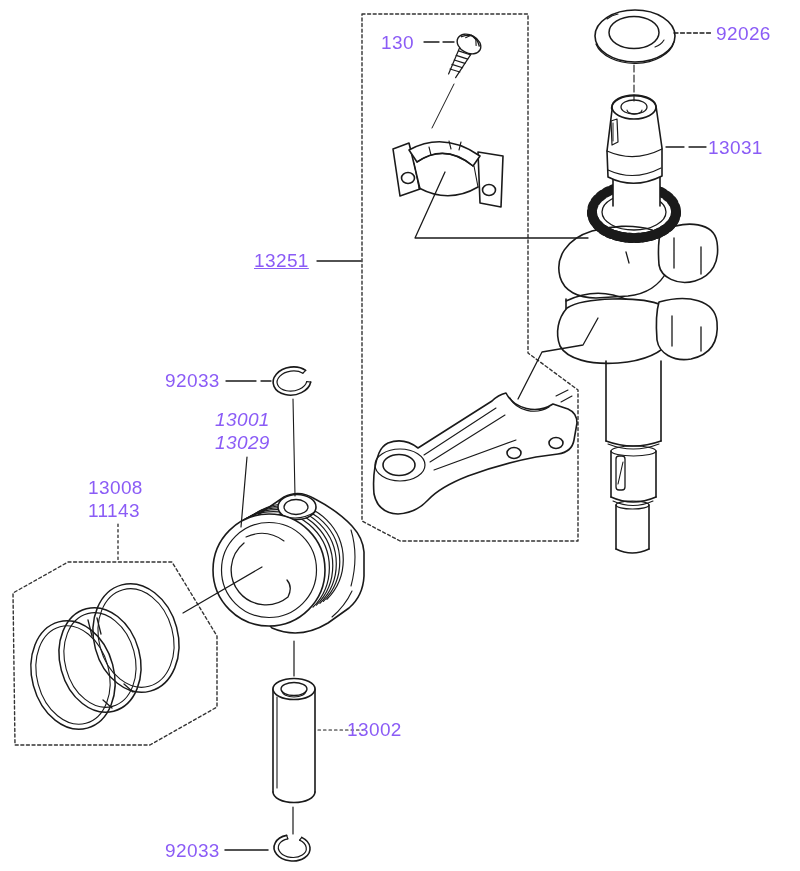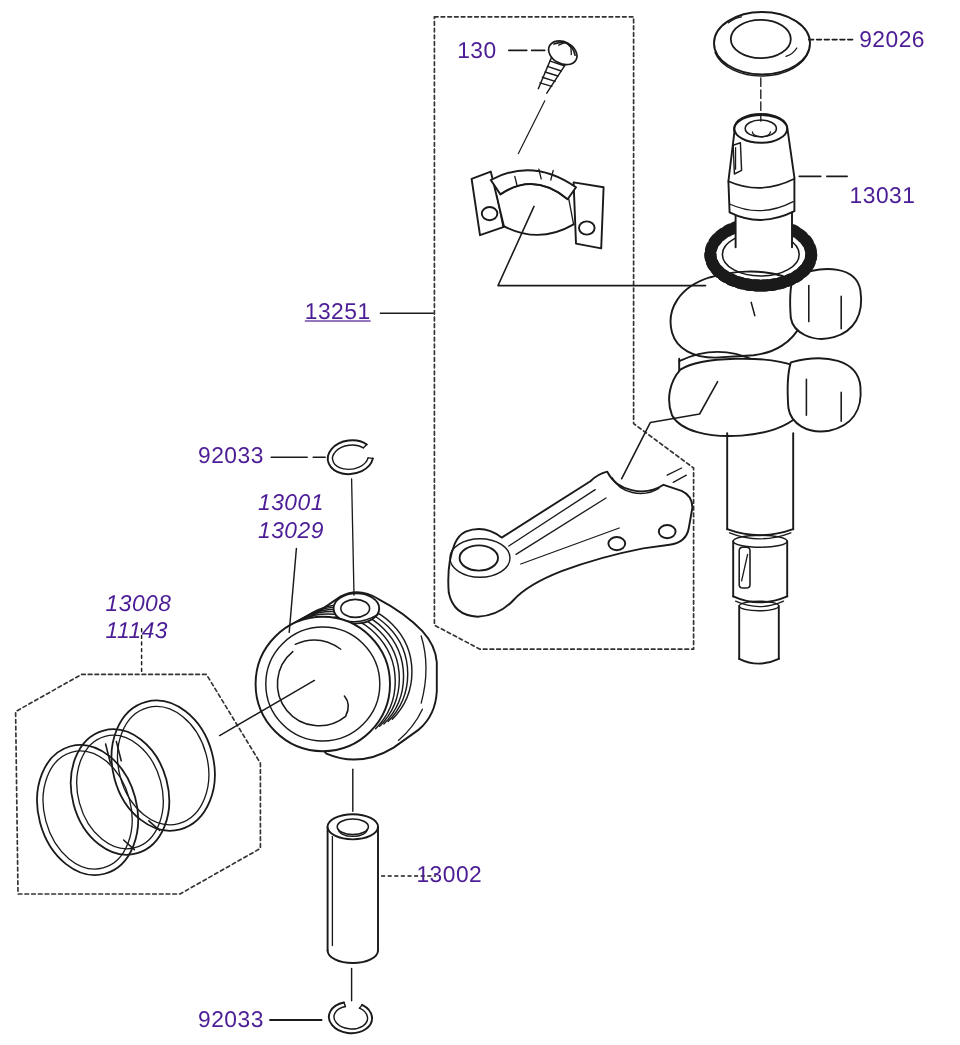--- a/index.html
+++ b/index.html
@@ -9,21 +9,21 @@
     font-family:"Liberation Sans", sans-serif;
     position:relative;
     overflow:hidden;
   }
   .stage{position:absolute;left:0;top:0;width:800px;height:871px;}
   svg.art{position:absolute;left:0;top:0;}
   .part-label{
     position:absolute;
     font-size:19px;
     line-height:23px;
-    color:#4c1d95;
+    color:#8b5cf6;
     letter-spacing:0.4px;
     white-space:nowrap;
     cursor:default;
     user-select:none;
   }
 </style>
 </head>
 <body>
 
 <div class="stage">
@@ -218,32 +218,32 @@
       <path d="M293,807 L293,834" stroke-width="1.2"></path>
       <path d="M225,850 L268,850" stroke-width="1.5"></path>
     </g>
   </g>
 </svg>
 
 <div class="part-label" style="left:381px;top:31px;">130</div>
 
 <div class="part-label" style="left:716px;top:22px;text-align:right;">92026</div>
 
-<div class="part-label" style="left:708px;top:136px;margin-top:16px;">13031</div>
+<div class="part-label" style="left:708px;top:136px;">13031</div>
 
 <div class="part-label" style="left:254px;top:249px;text-decoration:underline;">13251</div>
 
 <div class="part-label" style="left:165px;top:369px;">92033</div>
 
 <div class="part-label" style="left:215px;top:408px;font-style:italic;">
   <div>13001</div>
   <div>13029</div>
 </div>
 
-<div class="part-label" style="left:88px;top:492px;font-style:italic;">
+<div class="part-label" style="left:88px;top:476px;">
   <div>13008</div>
   <div>11143</div>
 </div>
 
 <div class="part-label" style="left:347px;top:718px;">13002</div>
 
 <div class="part-label" style="left:165px;top:839px;">92033</div>
 
 </div>
 

